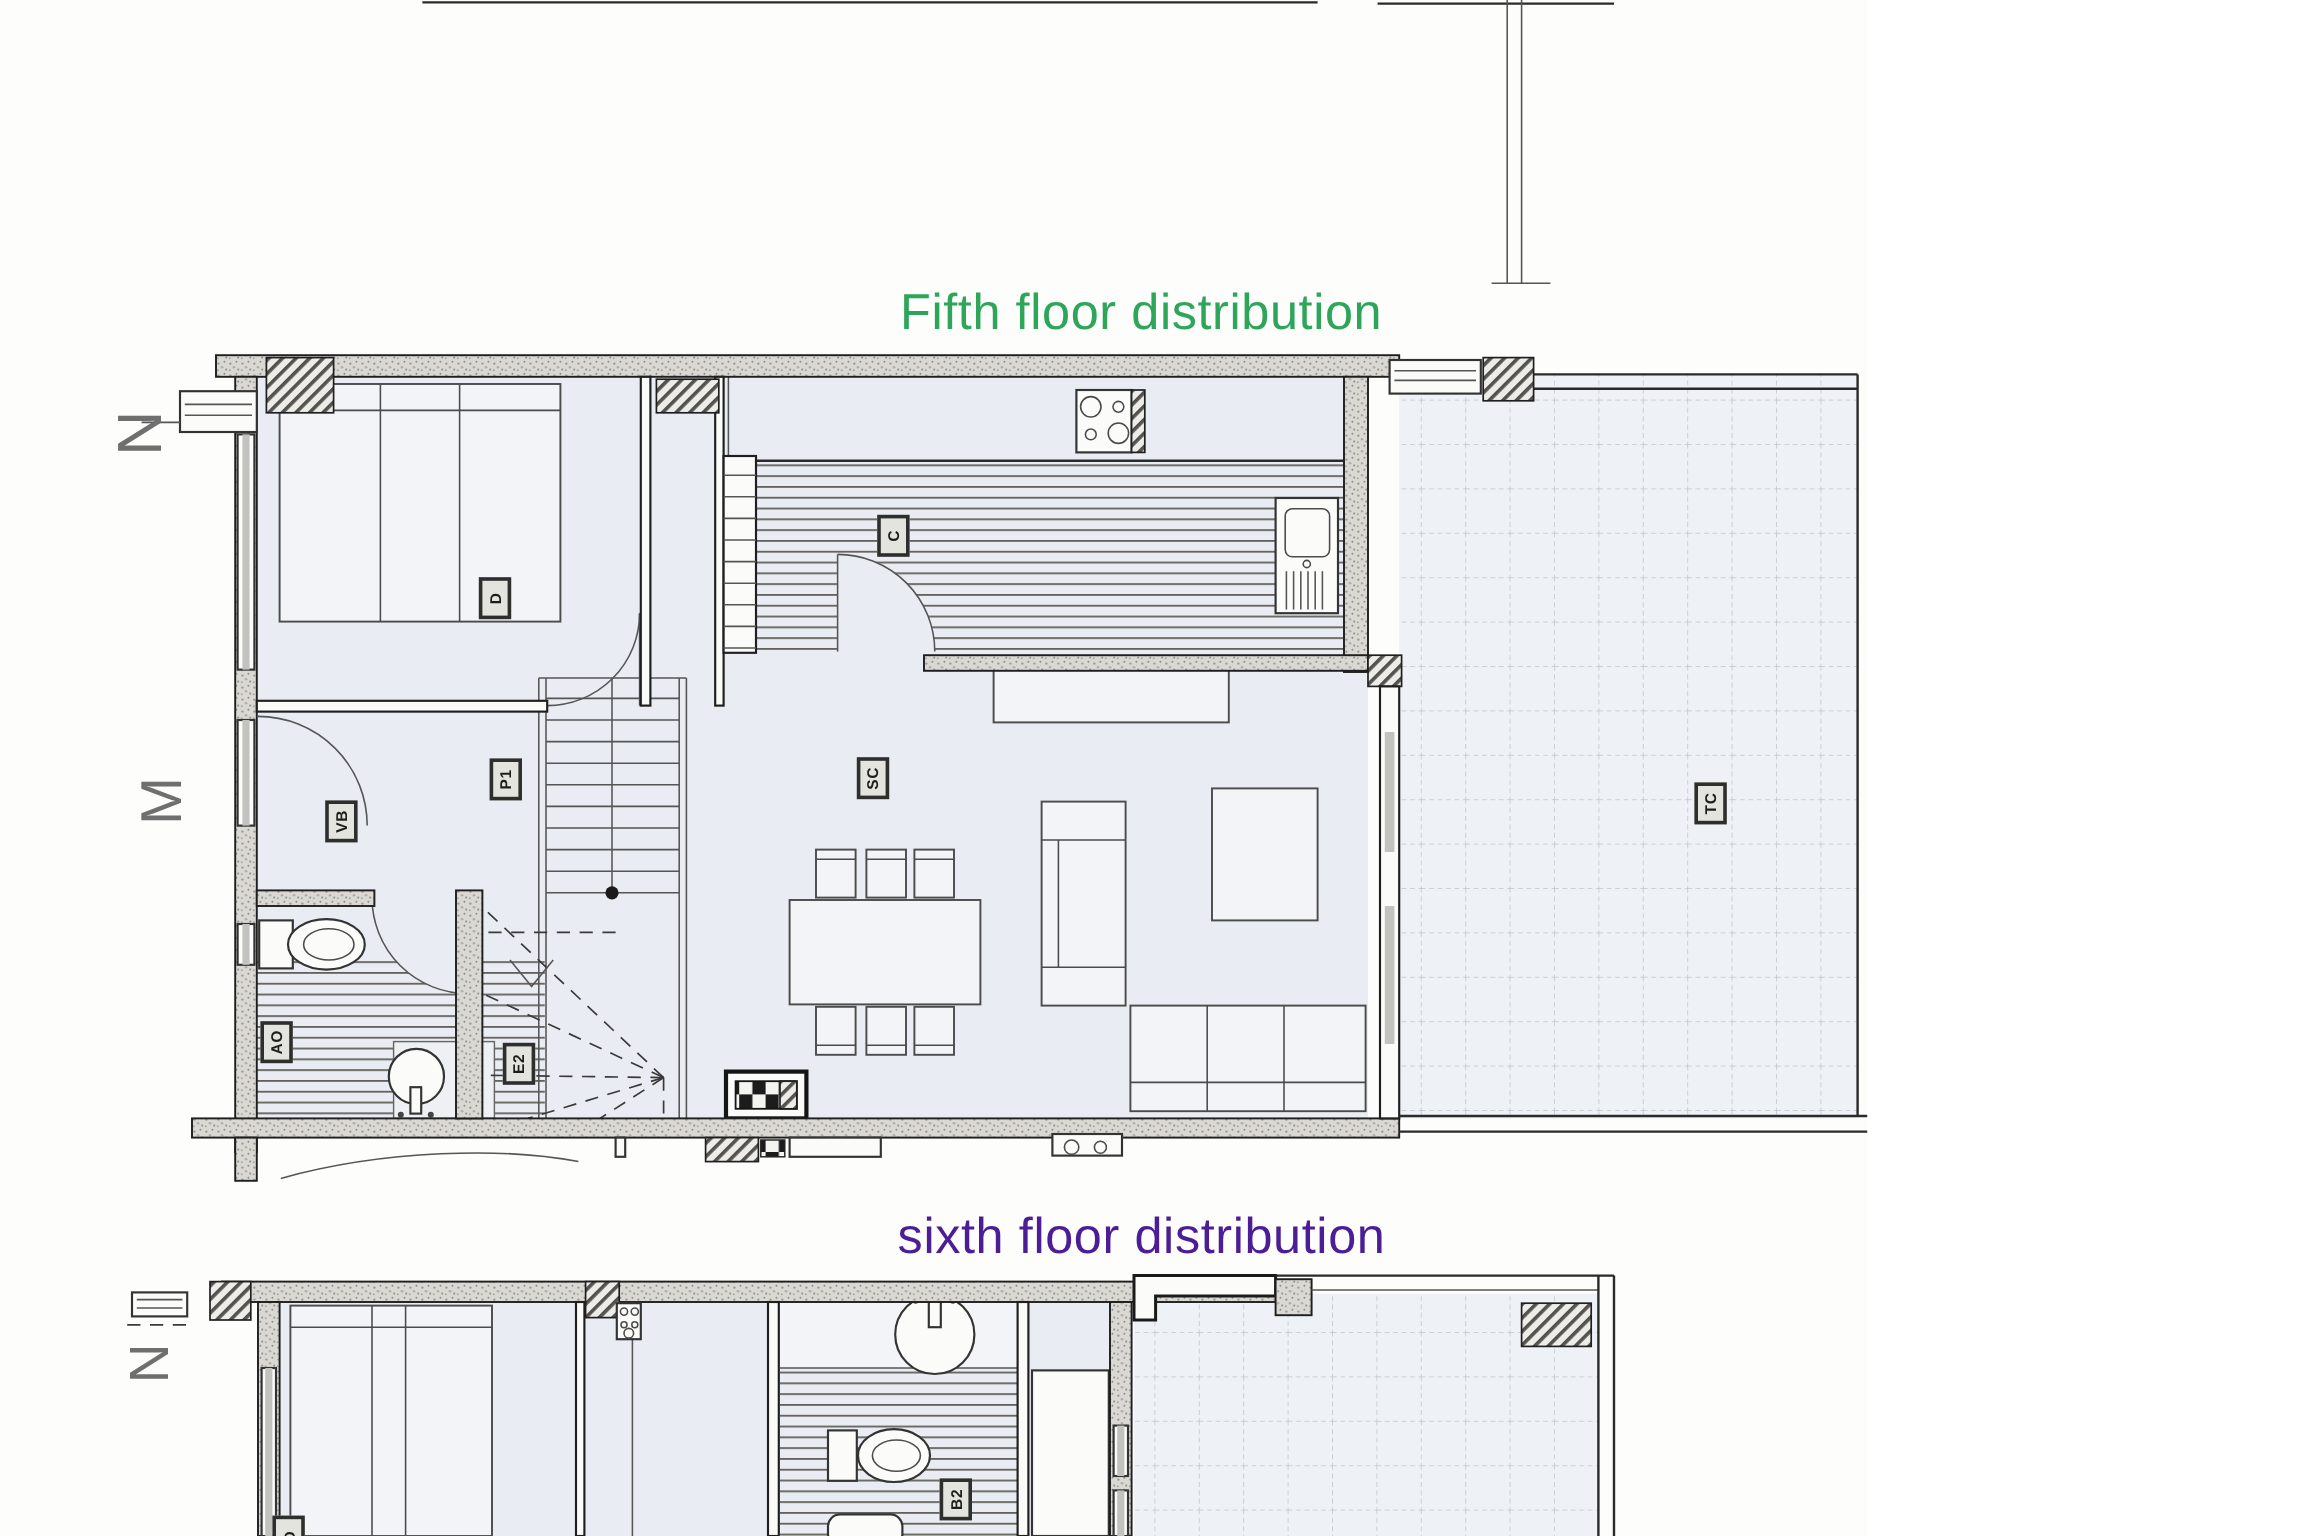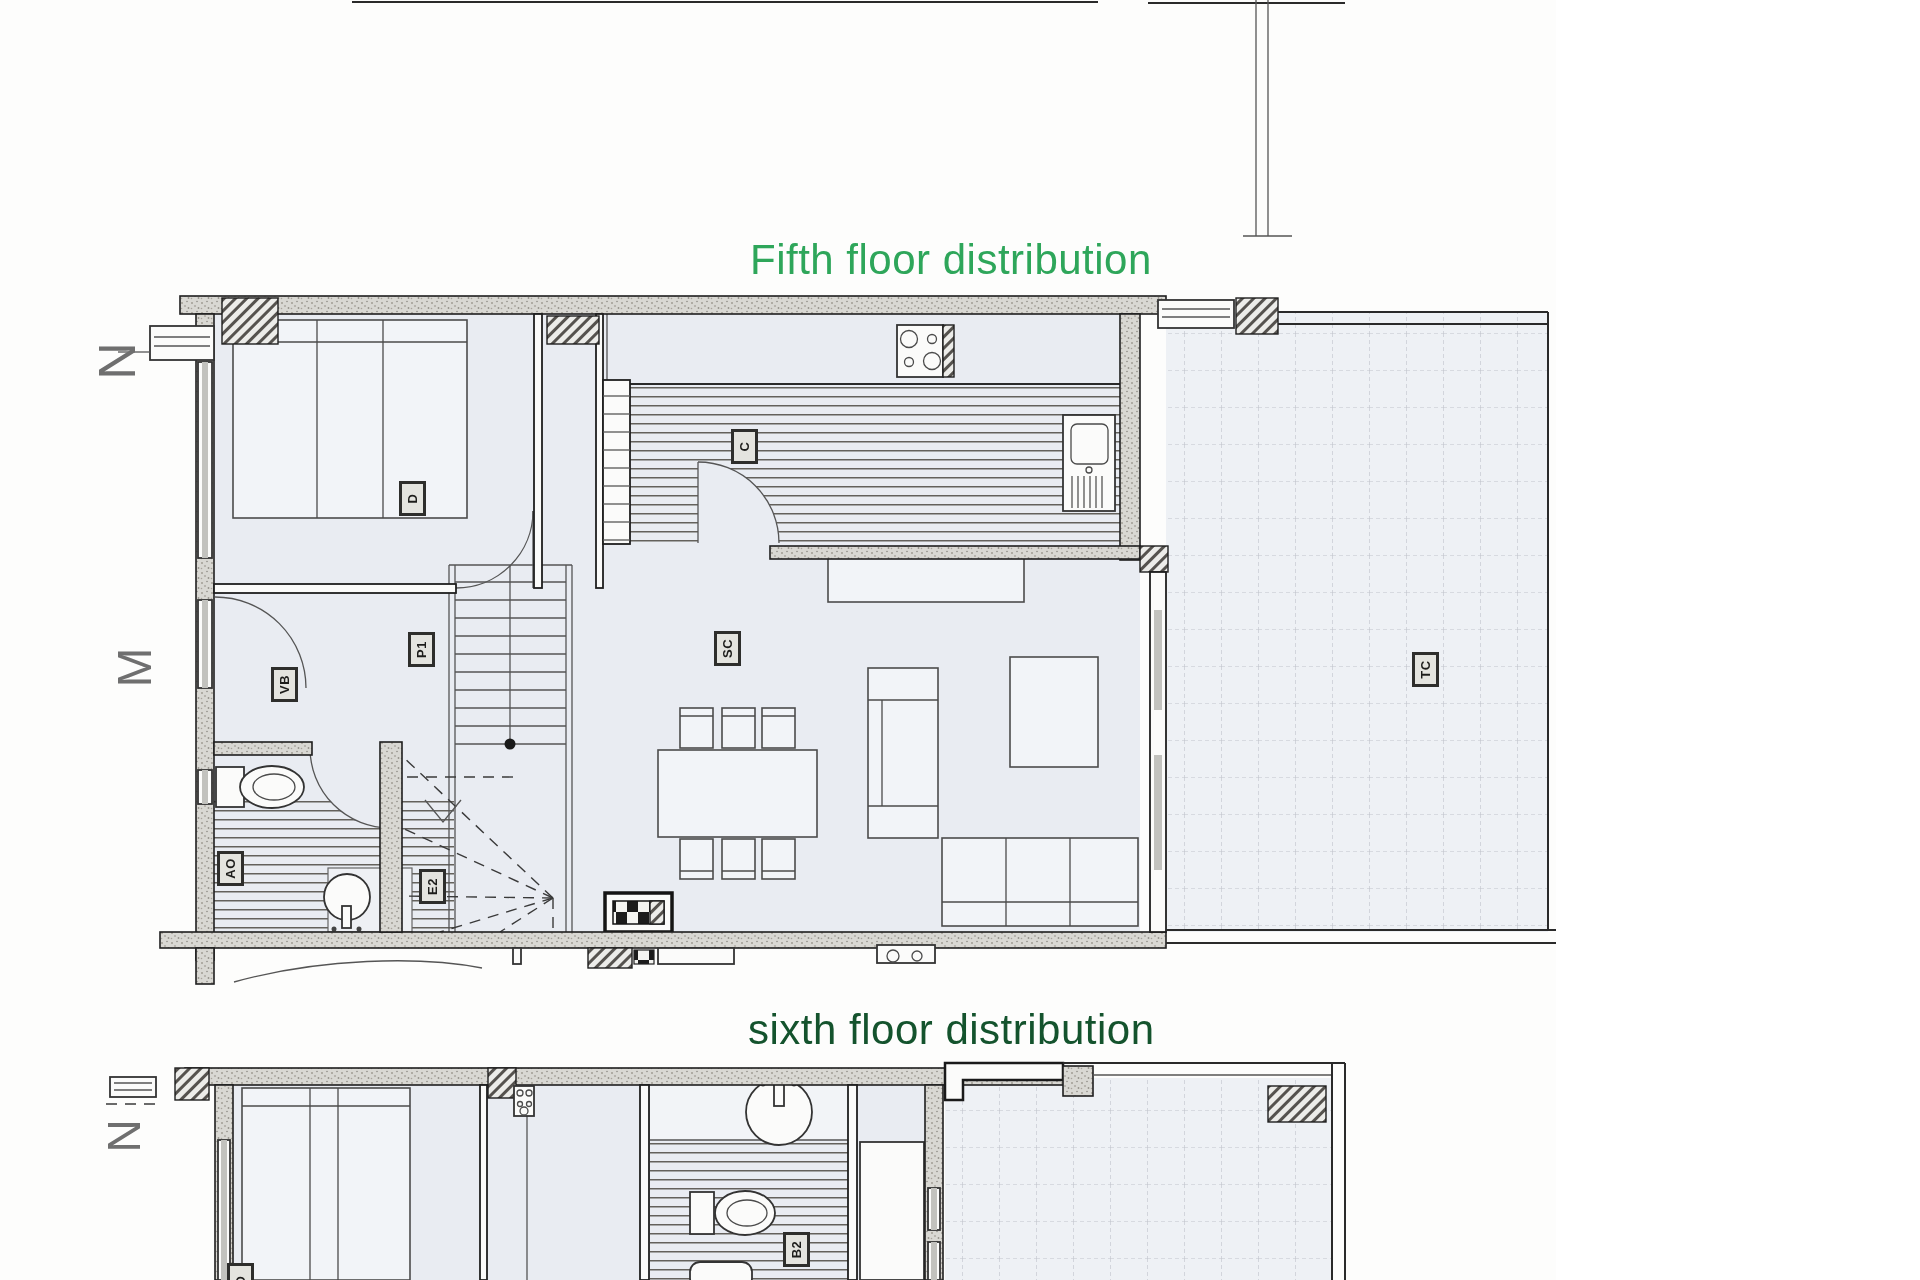--- a/index.html
+++ b/index.html
@@ -362,21 +362,21 @@
         <line x1="1063" y1="1063" x2="1345" y2="1063" class="line"></line>
         <line x1="1093" y1="1075" x2="1332" y2="1075" class="thin"></line>
         <rect x="1268" y="1086" width="58" height="36" class="hatch"></rect>
         <line x1="1332" y1="1063" x2="1332" y2="1280" class="line"></line>
         <line x1="1345" y1="1063" x2="1345" y2="1280" class="line"></line>
       </g>
     </g>
   </svg>
 
   <div class="floor-title" style="left: 750px; top: 236px; color: rgb(46, 166, 90);">Fifth floor distribution</div>
-  <div class="floor-title" style="left: 748px; top: 1006px; color: #14532d;">sixth floor distribution</div>
+  <div class="floor-title" style="left: 748px; top: 1006px; color: #4c1d95;">sixth floor distribution</div>
 
   <div id="labels-layer">
       <div class="room-label" style="left: 399px; top: 481px;">
         <span>D</span>
       </div>
       <div class="room-label" style="left: 408px; top: 632px;">
         <span>P1</span>
       </div>
       <div class="room-label" style="left: 271px; top: 667px;">
         <span>VB</span>

